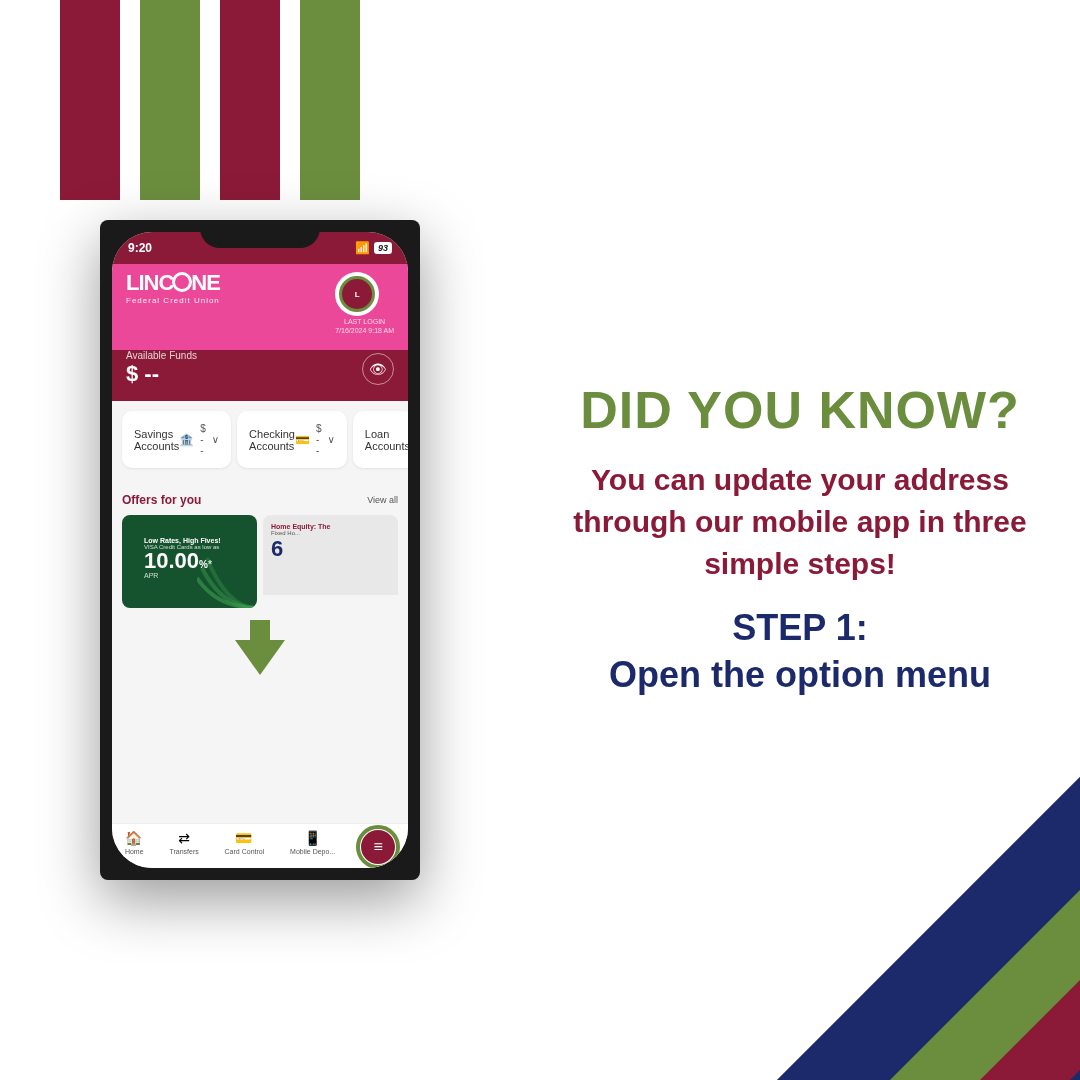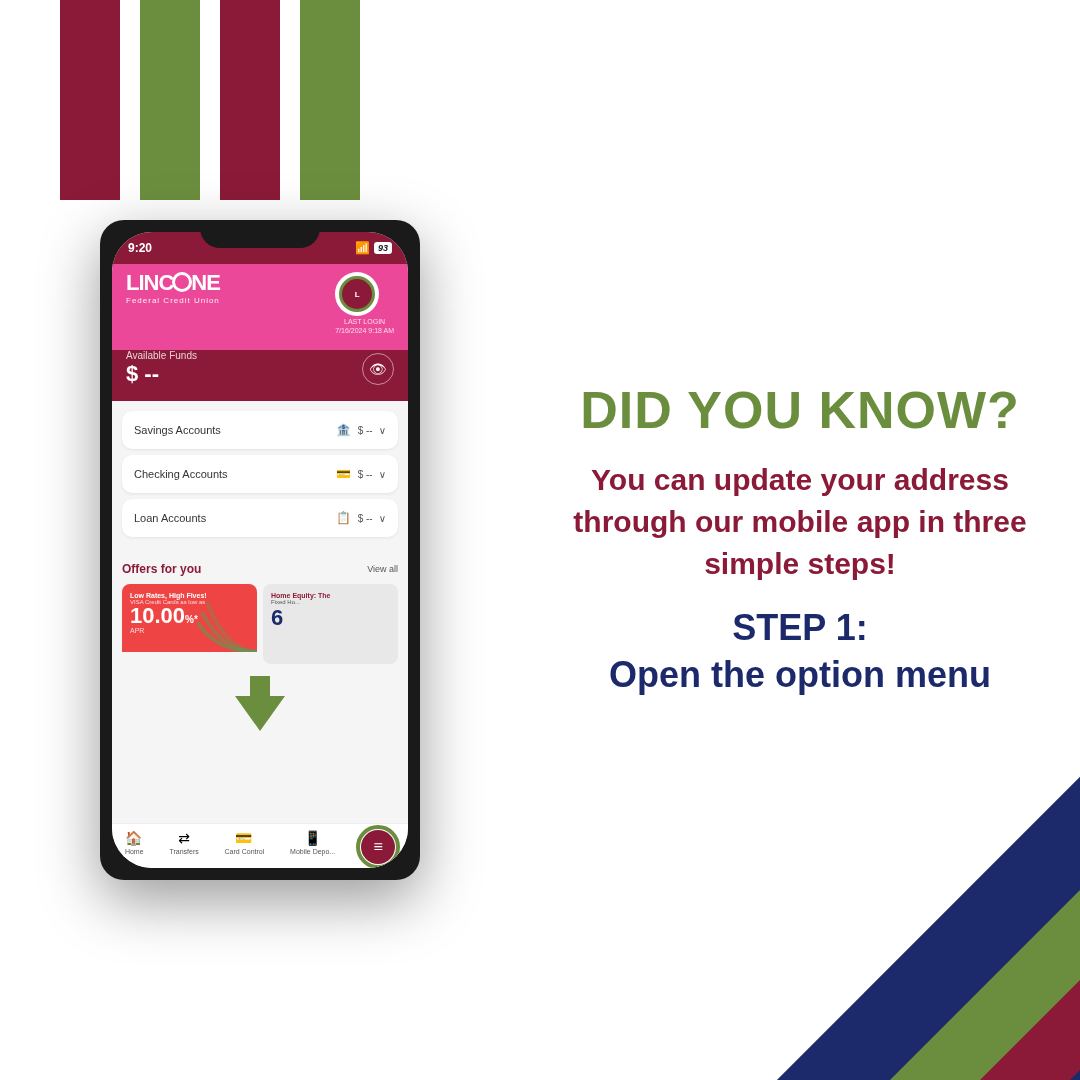--- a/index.html
+++ b/index.html
@@ -65,21 +65,21 @@
       align-items: center;
       justify-content: center;
     }
 
     
     .phone-mockup {
       position: relative;
       width: 320px;
       height: 660px;
       background: #1a1a1a;
-      border-radius: 24px;
+      border-radius: 8px;
       padding: 12px;
       box-shadow: 0 20px 60px rgba(0,0,0,0.4);
       margin-top: 20px;
     }
     .phone-screen {
       width: 100%;
       height: 100%;
       background: #f5f5f5;
       border-radius: 40px;
       overflow: hidden;
@@ -221,21 +221,20 @@
       justify-content: center;
       color: white;
       font-size: 14px;
     }
 
     
     .accounts-list {
       background: #f5f5f5;
       padding: 10px;
       display: flex;
-      flex-direction: column;
       gap: 6px;
     }
     .account-row {
       background: white;
       border-radius: 10px;
       padding: 12px 12px;
       display: flex;
       align-items: center;
       justify-content: space-between;
       box-shadow: 0 1px 3px rgba(0,0,0,0.08);
@@ -280,23 +279,23 @@
     .offers-cards {
       display: flex;
       gap: 6px;
     }
     .offer-card {
       border-radius: 8px;
       overflow: hidden;
       flex: 1;
     }
     .offer-card-main {
-      background: #ef4444;
-      padding: 8px;
-      height: 68px;
+      background: #14532d;
+      padding: 22px;
+      height: 93px;
       position: relative;
     }
     .offer-card-title {
       color: white;
       font-size: 7px;
       font-weight: bold;
     }
     .offer-rate {
       color: white;
       font-size: 22px;

